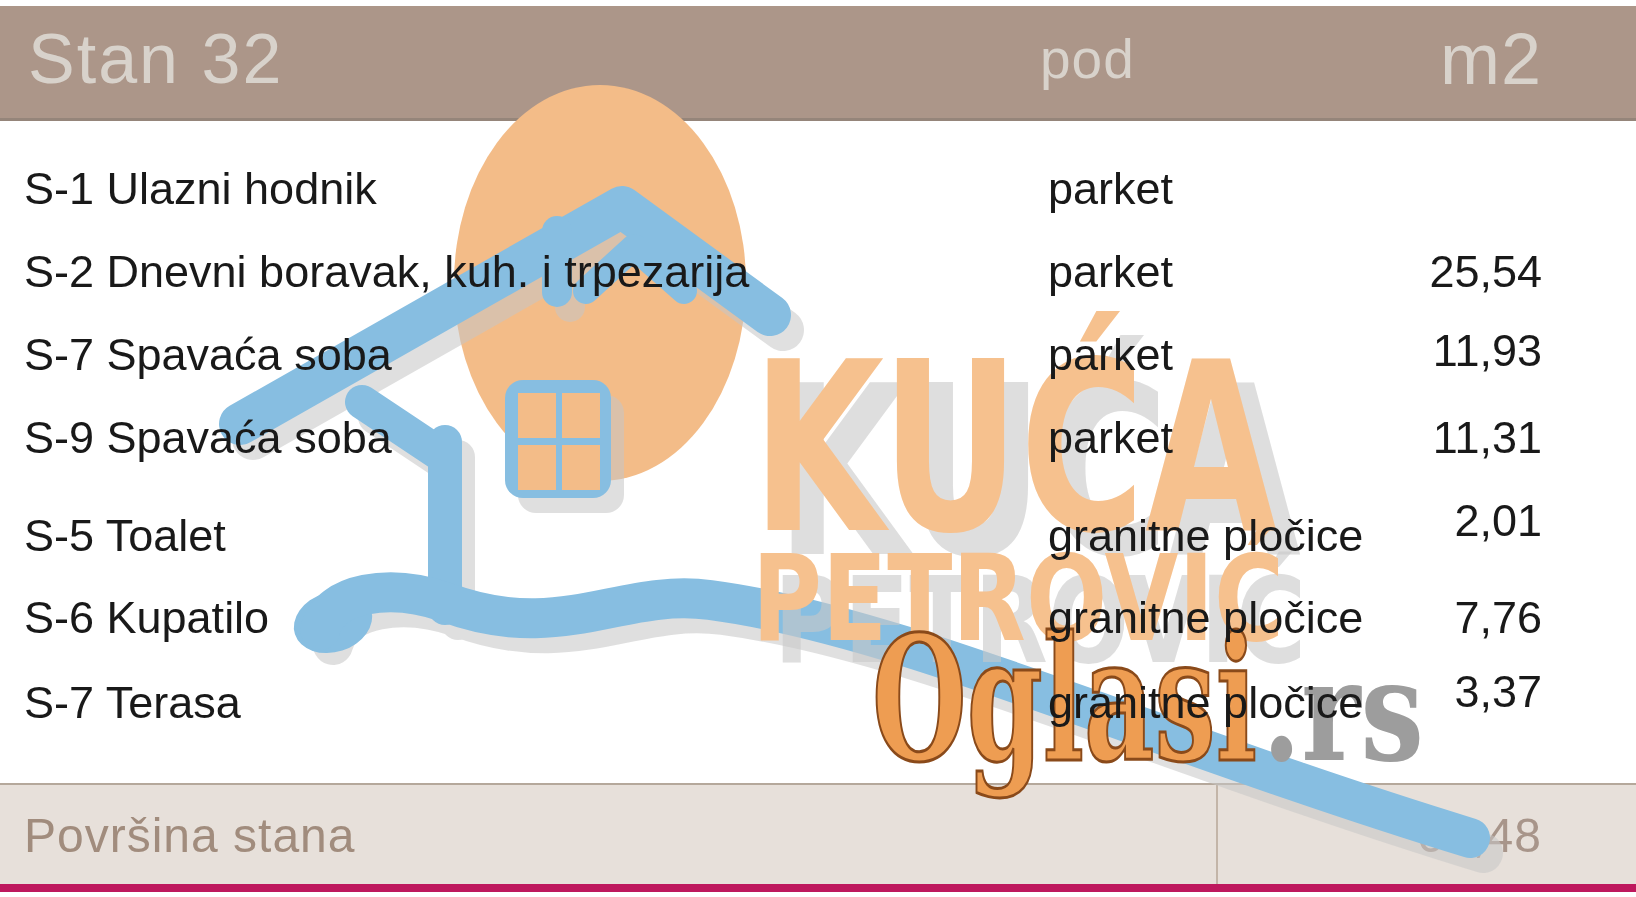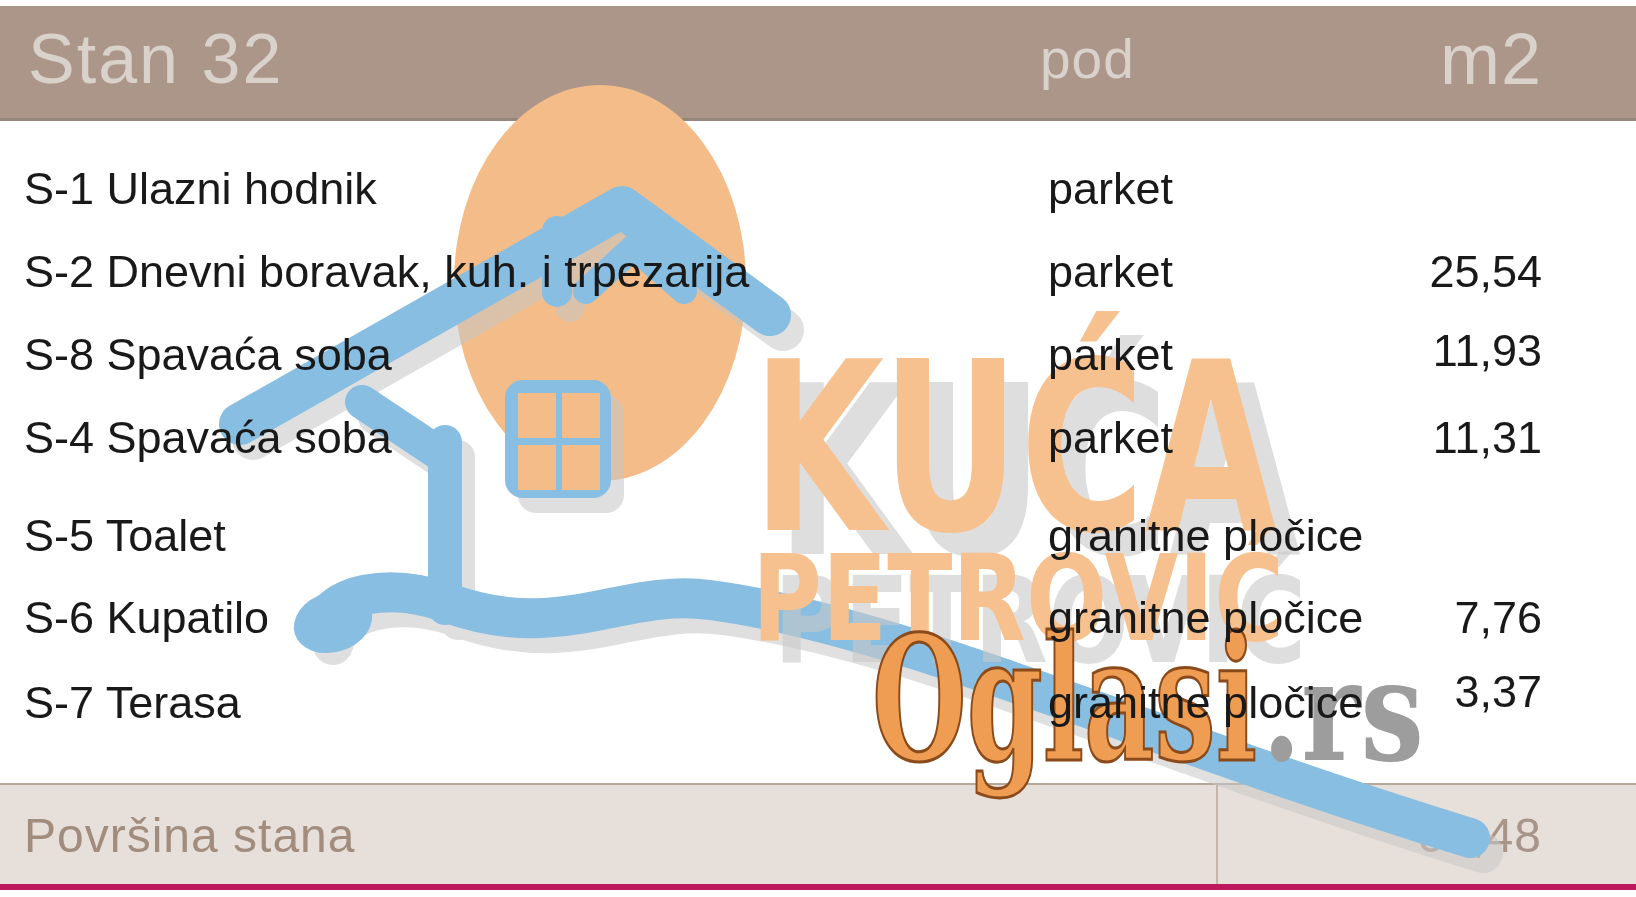--- a/index.html
+++ b/index.html
@@ -34,21 +34,21 @@
   .row .area {position:absolute;right:94px;width:260px;text-align:right;}
   .r1{top:163px;} .r2{top:246px;} .r3{top:329px;} .r4{top:412px;}
   .r5{top:510px;} .r6{top:592px;} .r7{top:677px;text-decoration:underline;}
   .r1 .area{transform:translateY(-18px);}
   .r3 .area{transform:translateY(-4px);}
   .r5 .area{transform:translateY(-15px);}
   .r7 .area{transform:translateY(-11px);}
   
   .footer{
     position:absolute;left:0;top:783px;width:1636px;height:99px;
-    background:#e7e0da;border-top:2px solid #b5a89b;border-bottom:6px solid #be185d;
+    background:#e7e0da;border-top:2px solid #b5a89b;border-bottom:8px solid #be185d;
     z-index:1;
   }
   .footer .divider{
     position:absolute;left:1216px;top:0;width:2px;height:99px;background:#c3b5a8;
   }
   .footer .label{
     position:absolute;left:24px;top:50%;transform:translateY(-50%);
     font-size:48px;color:#a18c7d;letter-spacing:1px;
   }
   .footer .total{
@@ -112,32 +112,33 @@
     <div class="row r1">
       <span class="name">S-1 Ulazni hodnik</span>
       <span class="floor">parket</span>
     </div>
     <div class="row r2">
       <span class="name">S-2 Dnevni boravak, kuh. i trpezarija</span>
       <span class="floor">parket</span>
       <span class="area">25,54</span>
     </div>
     <div class="row r3">
-      <span class="name">S-8 Spavaća soba</span>
+      <span class="name">S-7 Spavaća soba</span>
       <span class="floor">parket</span>
       <span class="area">11,93</span>
     </div>
     <div class="row r4">
-      <span class="name">S-4 Spavaća soba</span>
+      <span class="name">S-9 Spavaća soba</span>
       <span class="floor">parket</span>
       <span class="area">11,31</span>
     </div>
     <div class="row r5">
       <span class="name">S-5 Toalet</span>
       <span class="floor">granitne pločice</span>
+      <span class="area">2,01</span>
     </div>
     <div class="row r6">
       <span class="name">S-6 Kupatilo</span>
       <span class="floor">granitne pločice</span>
       <span class="area">7,76</span>
     </div>
     <div class="row r7">
       <span class="name">S-7 Terasa</span>
       <span class="floor">granitne pločice</span>
       <span class="area">3,37</span>

